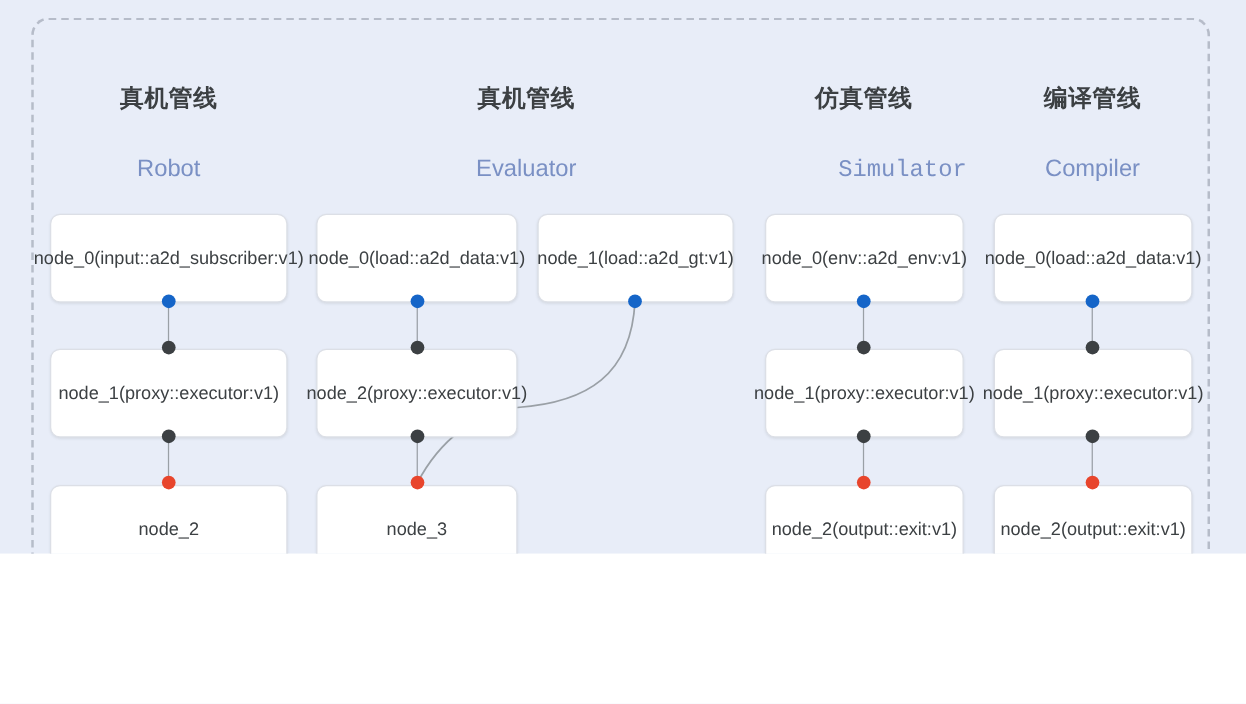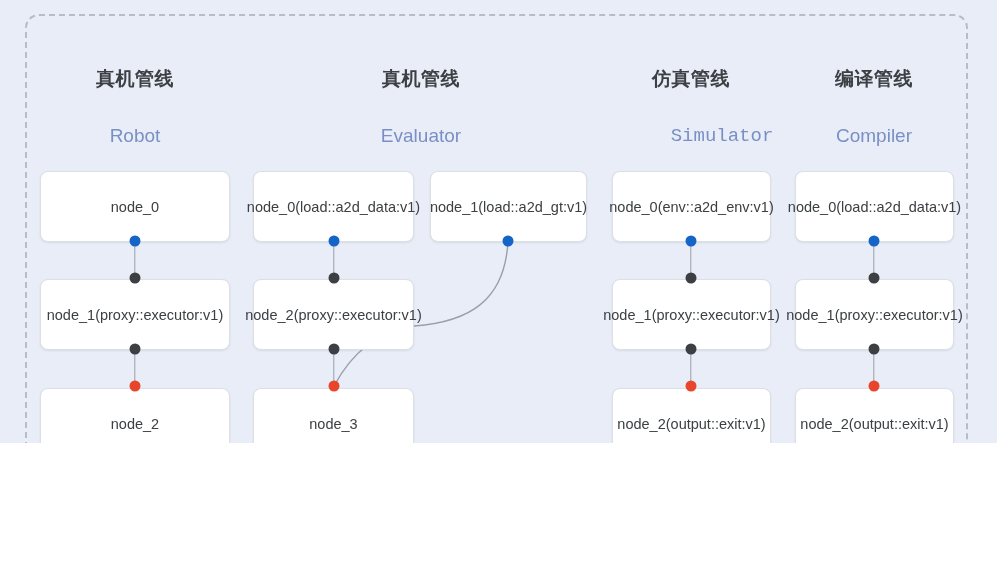--- a/index.html
+++ b/index.html
@@ -136,20 +136,21 @@
       <div class="col-title-en" style="left: 271px; width: 300px; top: 125px;">Evaluator</div>
       <div class="col-title-cn" style="left: 541px; width: 300px; top: 66px;">仿真管线</div>
       <div class="col-title-en" style="left: 572px; width: 300px; top: 125px; font-family: Liberation Mono, monospace;">Simulator</div>
       <div class="col-title-cn" style="left: 724px; width: 300px; top: 66px;">编译管线</div>
       <div class="col-title-en" style="left: 724px; width: 300px; top: 125px;">Compiler</div>
     </div>
 
   <div id="nodes">
       <div class="node-box" style="left: 40px; top: 171px; width: 190px; height: 71px;">
         <div class="node-name">node_0</div>
+        <div class="node-kind">(input::a2d_subscriber:v1)</div>
       </div>
       <div class="node-box" style="left: 40px; top: 279px; width: 190px; height: 71px;">
         <div class="node-name">node_1</div>
         <div class="node-kind">(proxy::executor:v1)</div>
       </div>
       <div class="node-box" style="left: 40px; top: 388px; width: 190px; height: 71px;">
         <div class="node-name">node_2</div>
       </div>
       <div class="node-box" style="left: 253px; top: 171px; width: 161px; height: 71px;">
         <div class="node-name">node_0</div>

